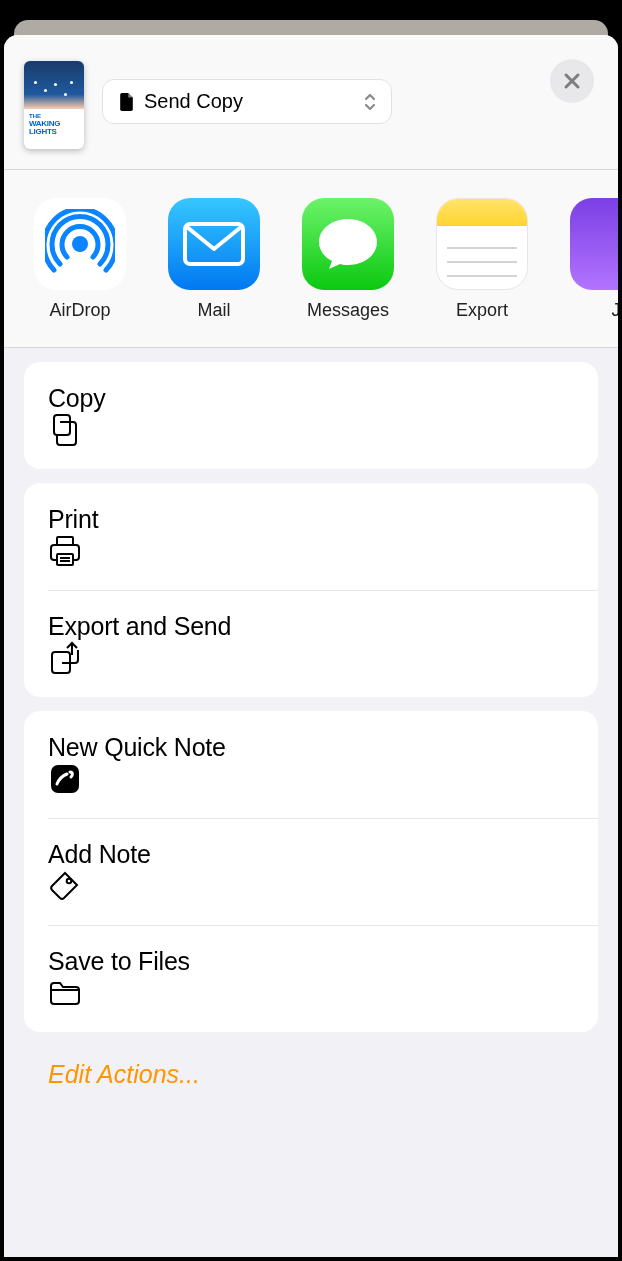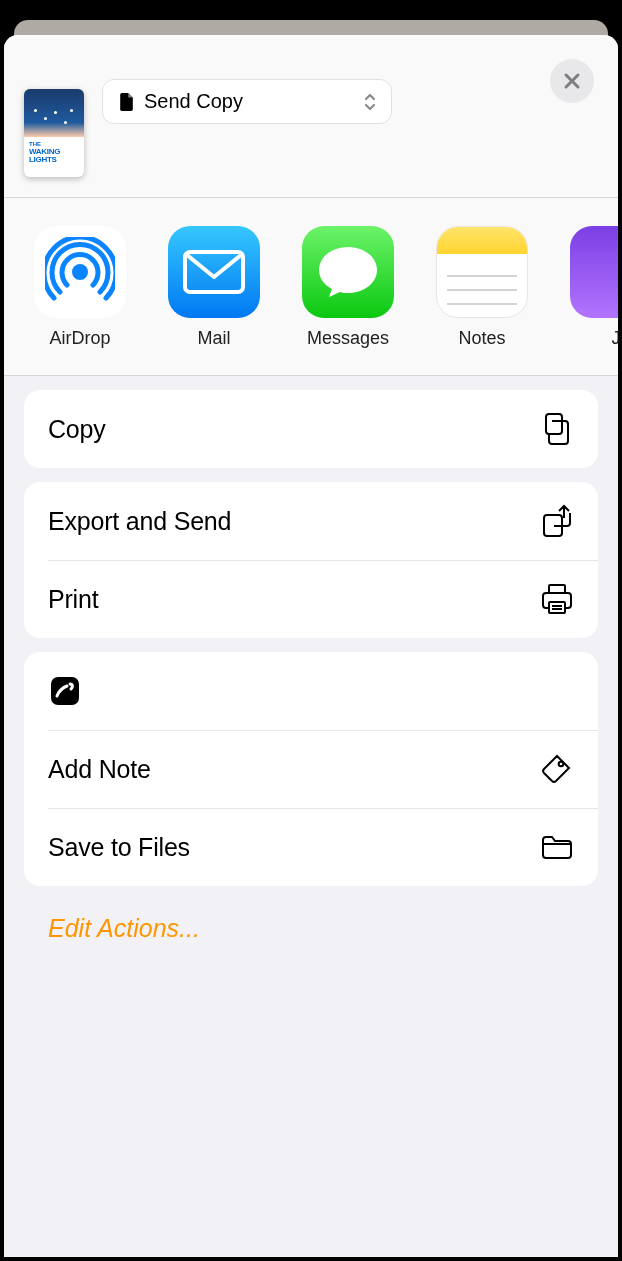--- a/index.html
+++ b/index.html
@@ -40,21 +40,20 @@
     }
     .thumbnail {
       width: 60px;
       height: 88px;
       border-radius: 6px;
       box-shadow: 0 2px 6px rgba(0,0,0,0.25);
       overflow: hidden;
       background: #86efac;
       flex-shrink: 0;
       position: relative;
-      margin-top: 28px;
     }
     .thumb-top {
       position: absolute;
       top: 0; left: 0; right: 0;
       height: 55%;
       background: linear-gradient(#1a3a6c, #1f5a9e 70%, #ffccaa);
     }
     .thumb-dots {
       position: absolute;
       top: 18px; left: 6px; right: 6px; height: 20px;
@@ -161,24 +160,25 @@
       padding: 14px 20px 14px 20px;
     }
     .action-group {
       background: #fff;
       border-radius: 16px;
       margin-bottom: 14px;
       overflow: hidden;
     }
     .action-item {
       display: flex;
-      align-items: center;
+      align-items: flex-start;
       justify-content: space-between;
       padding: 22px 24px;
       position: relative;
+      flex-direction: column;
     }
     .action-item + .action-item::before {
       content: '';
       position: absolute;
       top: 0; left: 24px; right: 0;
       height: 1px;
       background: #e6e6e9;
     }
     .action-label {
       font-size: 25px;
@@ -266,21 +266,21 @@
       </div>
       <span class="share-label">Messages</span>
     </div>
     <div class="share-item">
       <div class="share-icon notes">
         <div class="notes-top"></div>
         <div class="notes-line" style="top:48px"></div>
         <div class="notes-line" style="top:62px"></div>
         <div class="notes-line" style="top:76px"></div>
       </div>
-      <span class="share-label">Notes</span>
+      <span class="share-label">Export</span>
     </div>
     <div class="share-item">
       <div class="share-icon journal"></div>
       <span class="share-label">J</span>
     </div>
   </div>
 
   <div class="divider"></div>
 
   <div class="actions">
@@ -288,40 +288,41 @@
       <div class="action-item">
         <span class="action-label">Copy</span>
         <svg class="action-icon" viewBox="0 0 34 34" fill="none" stroke="#000" stroke-width="2">
             <rect x="6" y="2" width="16" height="20" rx="3"></rect>
             <path d="M12 9h13a3 3 0 013 3v17a3 3 0 01-3 3H12a3 3 0 01-3-3V22"></path>
           </svg>
       </div>
     </div>
 
     <div class="action-group">
-      <div class="action-item">
-        <span class="action-label">Export and Send</span>
-        <svg class="action-icon" viewBox="0 0 34 34" fill="none" stroke="#000" stroke-width="2">
-            <rect x="4" y="11" width="18" height="21" rx="3"></rect>
-            <path d="M14 22h13a3 3 0 003-3V9M24 2v12M19 7l5-5 5 5"></path>
-          </svg>
-      </div>
       <div class="action-item">
         <span class="action-label">Print</span>
         <svg class="action-icon" viewBox="0 0 34 34" fill="none" stroke="#000" stroke-width="2">
             <rect x="9" y="3" width="16" height="8" rx="1"></rect>
             <path d="M6 11h22a3 3 0 013 3v9a3 3 0 01-3 3h-3M9 26H6a3 3 0 01-3-3v-9a3 3 0 013-3"></path>
             <rect x="9" y="20" width="16" height="11" rx="1"></rect>
             <path d="M12 24h10M12 27h10"></path>
           </svg>
       </div>
+      <div class="action-item">
+        <span class="action-label">Export and Send</span>
+        <svg class="action-icon" viewBox="0 0 34 34" fill="none" stroke="#000" stroke-width="2">
+            <rect x="4" y="11" width="18" height="21" rx="3"></rect>
+            <path d="M14 22h13a3 3 0 003-3V9M24 2v12M19 7l5-5 5 5"></path>
+          </svg>
+      </div>
     </div>
 
     <div class="action-group">
       <div class="action-item">
+        <span class="action-label">New Quick Note</span>
         <svg class="action-icon" viewBox="0 0 34 34">
             <rect x="3" y="3" width="28" height="28" rx="7" fill="#000"></rect>
             <path d="M9 22c2-5 5-8 10-10" stroke="#fff" stroke-width="3" stroke-linecap="round" fill="none"></path>
             <path d="M22 10c3 0 3 3 1 5" stroke="#fff" stroke-width="3" stroke-linecap="round" fill="none"></path>
           </svg>
       </div>
       <div class="action-item">
         <span class="action-label">Add Note</span>
         <svg class="action-icon" viewBox="0 0 34 34" fill="none" stroke="#000" stroke-width="2">
             <path d="M17 4l12 12-13 13a3 3 0 01-4 0L4 21a3 3 0 010-4z"></path>

